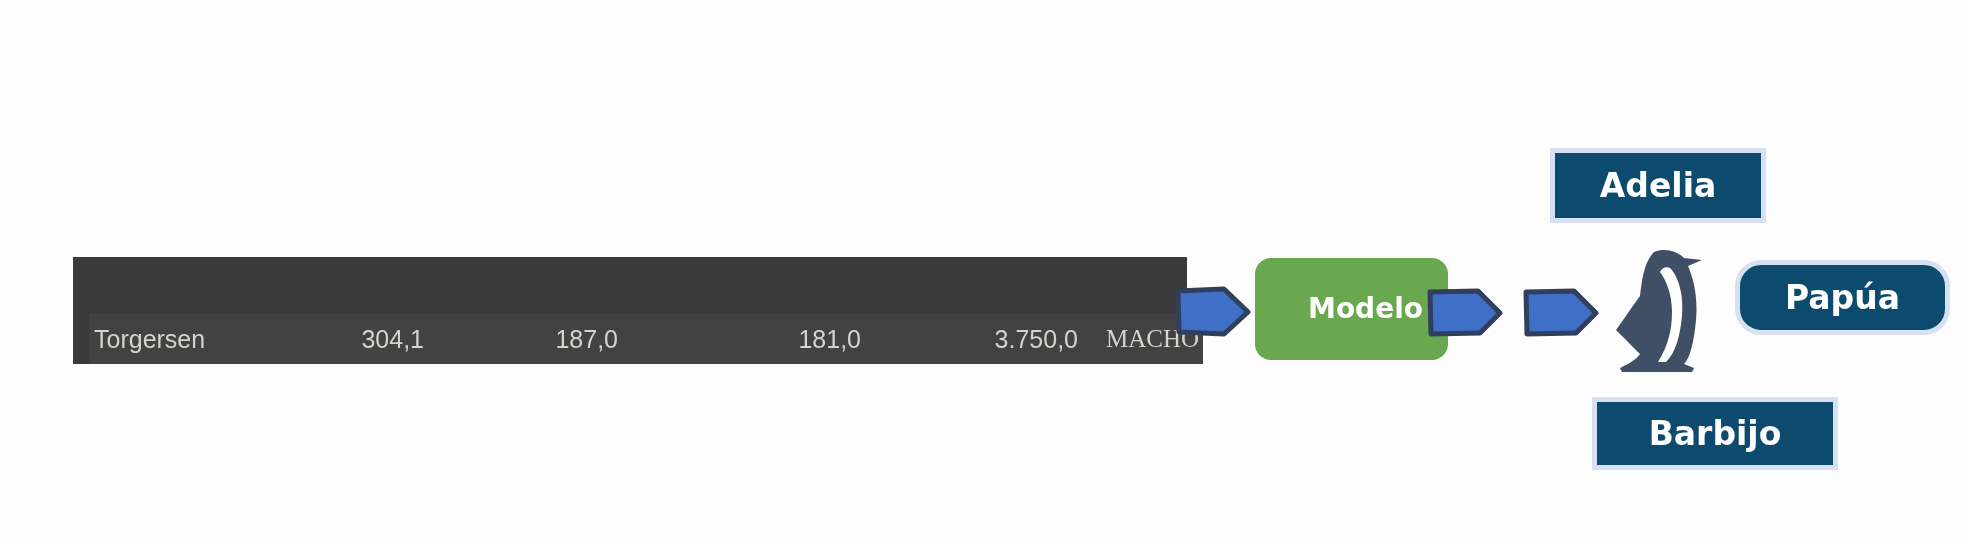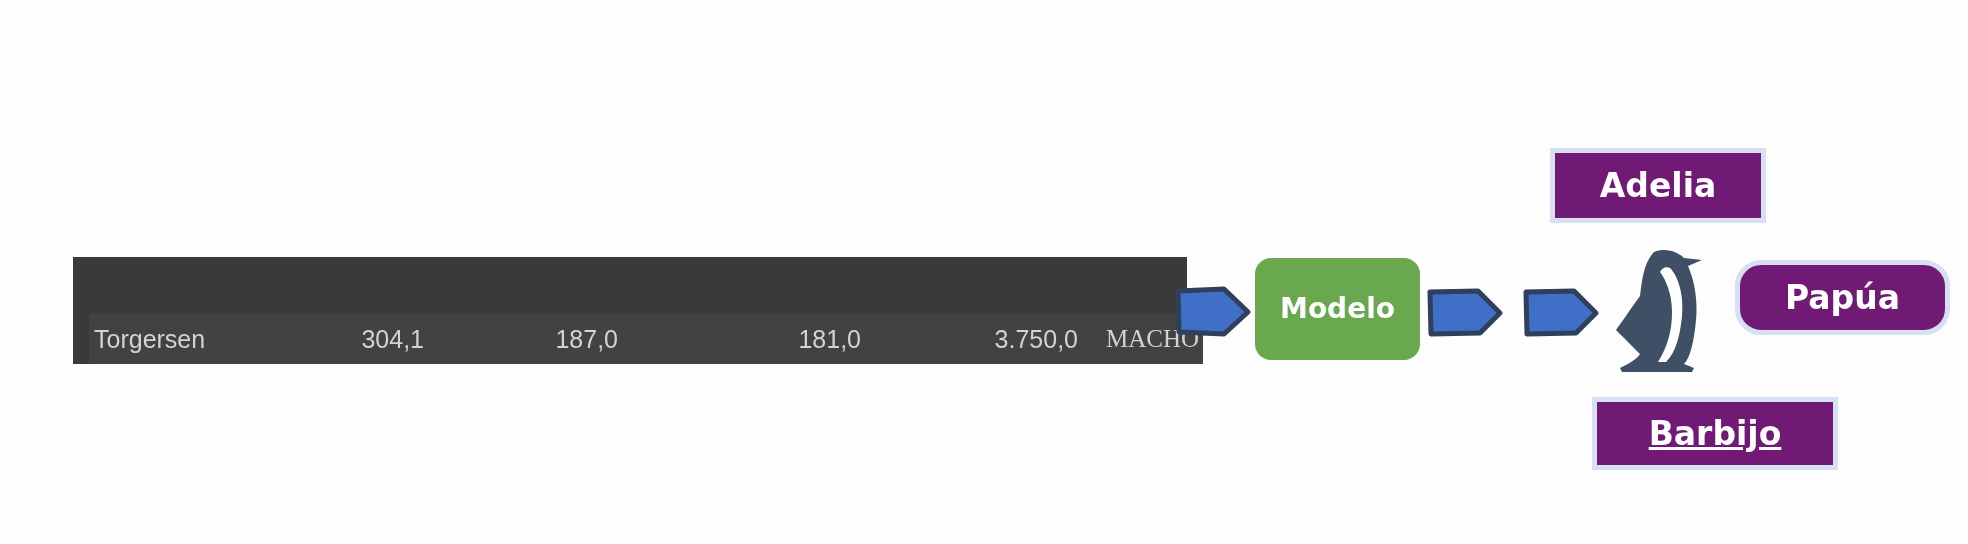--- a/index.html
+++ b/index.html
@@ -30,24 +30,24 @@
     }
     .trow .cell {
       top:11px; font-family:"Liberation Sans", sans-serif; font-size:25px; color:#d6d2cd;
     }
     .arrow { position:absolute; }
     .model {
       position:absolute; left:1255px; top:258px; width:165px; height:102px;
       background:#6aa84f; border-radius:16px;
       color:#ffffff; font-family:"DejaVu Sans", sans-serif; font-weight:bold;
       font-size:28px; line-height:38px; text-align:center;
-      display:flex; flex-direction:column; justify-content:center;
+      display:flex; flex-direction:column; justify-content:center;padding-left:28px;
     }
     .label {
-      position:absolute; background:#701a75;
+      position:absolute; background:#0c4a6e;
       border:5px solid #d6e0f2; box-sizing:border-box;
       color:#ffffff; font-family:"DejaVu Sans", sans-serif; font-weight:bold;
       font-size:33px; display:flex; align-items:center; justify-content:center;
     }
     .penguin { position:absolute; left:1610px; top:246px; width:100px; height:128px; }
   </style>
 </head>
 <body>
 
 <div class="table">
@@ -77,13 +77,13 @@
   <path d="M4 5 L52 4 L74 26 L54 46 L5 47 Z" fill="#3f6fc6" stroke="#2f3f5c" stroke-width="5" stroke-linejoin="round"></path>
 </svg>
 
 <svg class="penguin" viewBox="0 0 100 128">
   <path d="M44 6 C54 2 66 4 74 12 L92 14 L78 20 C84 34 88 52 86 74 C84 96 80 112 74 118 L84 122 L82 126 L12 126 L10 122 C18 118 26 114 30 108 C22 100 12 90 6 84 C16 70 24 58 30 50 C32 34 34 16 44 6 Z" fill="#3f4f66"></path>
   <path d="M60 22 C68 30 74 48 72 70 C70 90 66 106 56 116 L48 116 C58 100 62 84 62 66 C62 48 56 34 50 26 C52 22 56 20 60 22 Z" fill="#ffffff"></path>
 </svg>
 
 <div class="label" style="left:1550px; top:148px; width:216px; height:75px;">Adelia</div>
 <div class="label" style="left:1735px; top:260px; width:215px; height:75px;border-radius:26px;">Papúa</div>
-<div class="label" style="left:1592px; top:397px; width:246px; height:73px;text-decoration:underline;">Barbijo</div>
+<div class="label" style="left:1592px; top:397px; width:246px; height:73px;">Barbijo</div>
 
 </body></html>

